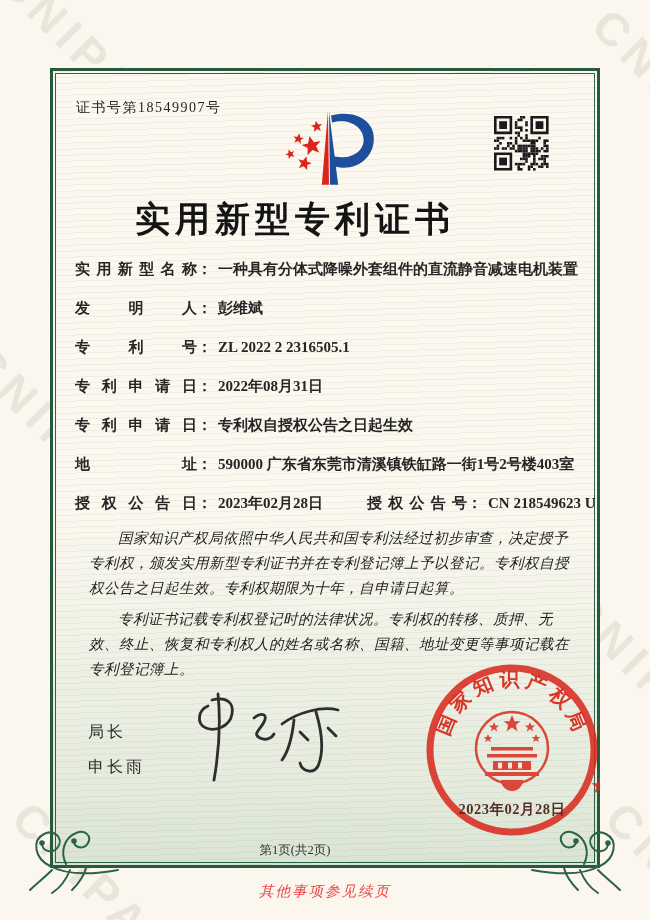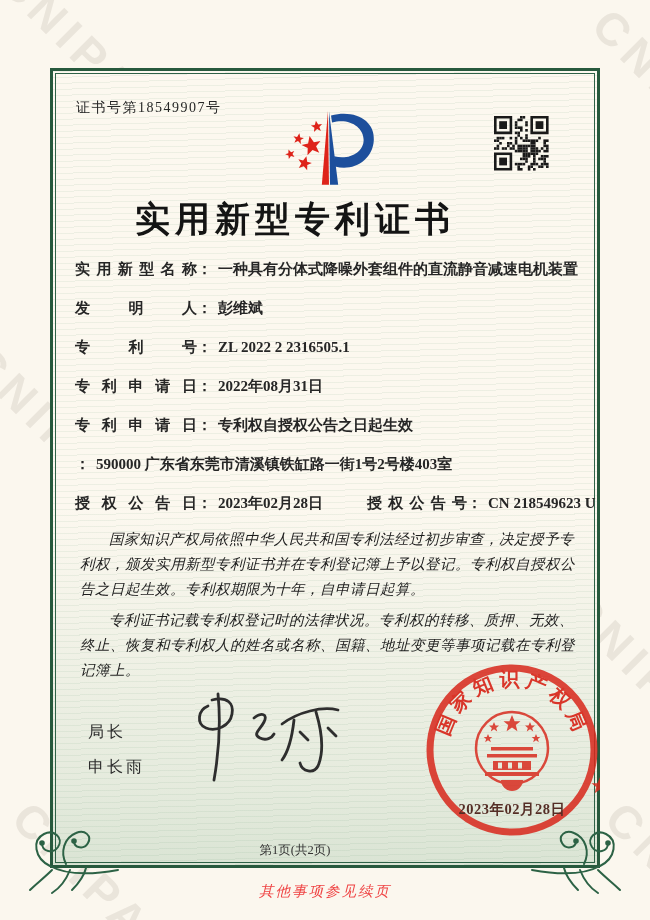--- a/index.html
+++ b/index.html
@@ -36,21 +36,21 @@
   
   .fields{position:absolute;left:75px;top:256px;width:510px;font-size:15px;color:#262626;font-weight:bold;}
   .field-row{display:flex;align-items:baseline;line-height:26px;margin-bottom:13px;white-space:nowrap;}
   .f-label{display:inline-block;width:122px;text-align:justify;text-align-last:justify;flex:0 0 122px;}
   .f-colon{margin-right:6px;}
   .f-label2{display:inline-block;width:100px;text-align:justify;text-align-last:justify;margin-left:44px;flex:0 0 100px;}
 
   
   .paragraphs{position:absolute;left:76px;top:527px;width:502px;font-size:14.5px;
       line-height:25px;color:#1d1d1d;font-style:italic;}
-  .paragraphs p{margin:0 0 6px 4px;text-indent:2em;letter-spacing:0.5px;}
+  .paragraphs p{margin:0 0 6px 13px;text-indent:2em;letter-spacing:0.5px;font-family:Liberation Mono, monospace;}
 
   
   .signer{position:absolute;left:88px;top:722px;font-family:Liberation Mono, monospace;
       font-size:16px;color:#2b2b2b;letter-spacing:3px;}
   .signer div{margin-bottom:14px;}
   .signature{position:absolute;left:182px;top:690px;width:170px;height:95px;}
 
   
   .seal{position:absolute;left:424px;top:662px;width:176px;height:176px;opacity:0.93;}
 
@@ -275,20 +275,21 @@
       <span class="f-label">专利申请日</span>
         <span class="f-colon">：</span>
       <span class="f-value">2022年08月31日</span>
     </div>
     <div class="field-row">
       <span class="f-label">专利申请日</span>
         <span class="f-colon">：</span>
       <span class="f-value">专利权自授权公告之日起生效</span>
     </div>
     <div class="field-row">
+      <span class="f-label">地址</span>
         <span class="f-colon">：</span>
       <span class="f-value">590000 广东省东莞市清溪镇铁缸路一街1号2号楼403室</span>
     </div>
     <div class="field-row">
       <span class="f-label">授权公告日</span>
         <span class="f-colon">：</span>
       <span class="f-value">2023年02月28日</span>
       <span class="f-label2">授权公告号</span>
         <span class="f-colon">：</span>
       <span class="f-value">CN 218549623 U</span>

